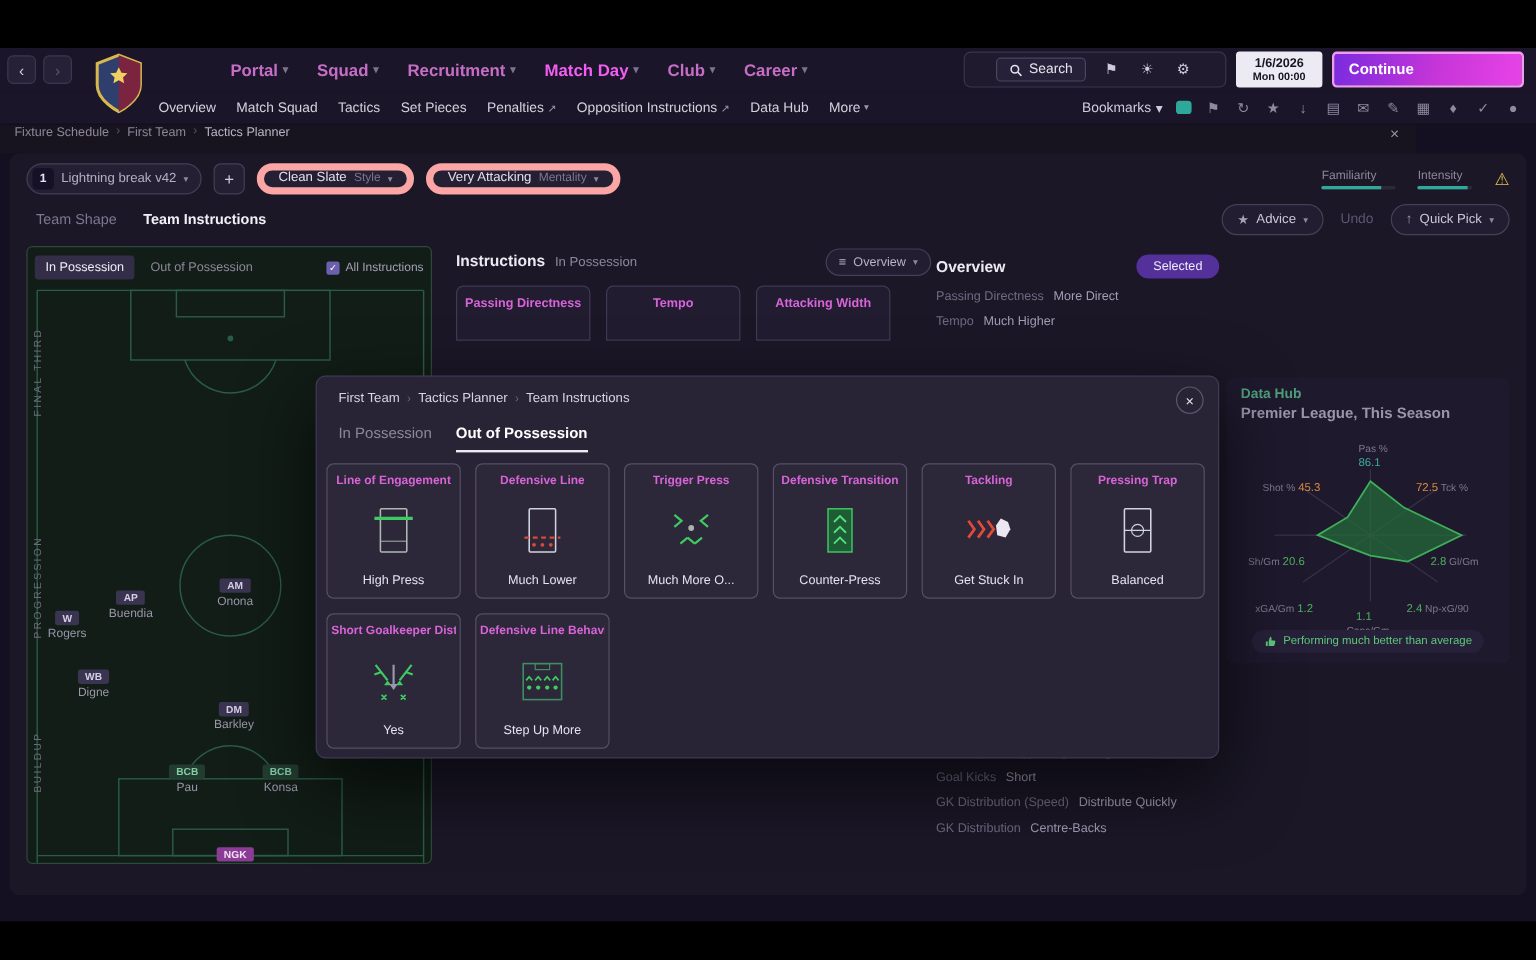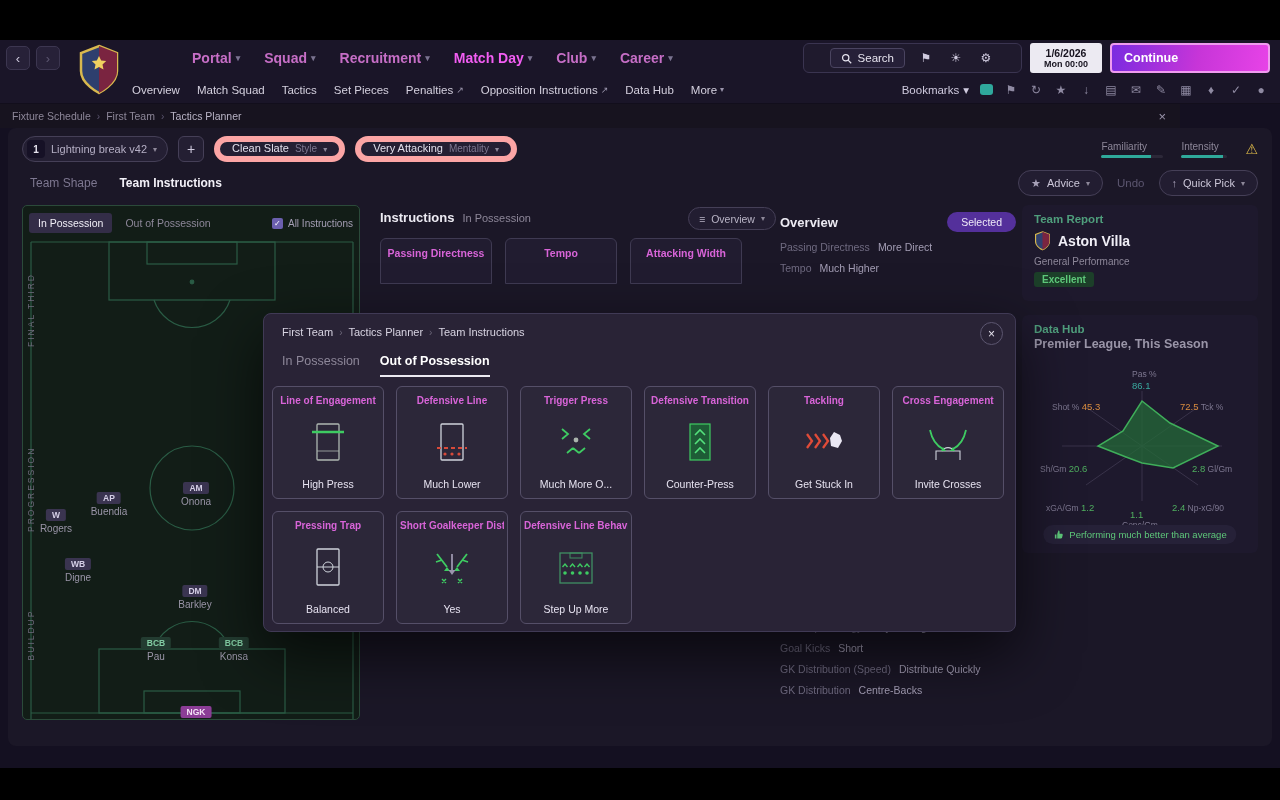--- a/index.html
+++ b/index.html
@@ -41,21 +41,21 @@
   .sitem .ext{font-size:9px;color:#9a94ab}
   .sitem .caret{font-size:8px;color:#9a94ab}
   .sright{position:absolute;right:12px;display:flex;align-items:center;gap:11px}
   .bookmarks{color:#cfcade;font-size:11.5px;display:flex;gap:4px;align-items:center}
   .sic{font-size:12px;color:#8f8aa2;width:14px;text-align:center}
   .chatbub{width:13px;height:11px;background:#2fa89c;border-radius:3px;position:relative}
   .chatbub:after{content:"";position:absolute;left:2px;bottom:-3px;border:3px solid transparent;border-top-color:#2fa89c}
 
   
   .crumbbar{position:absolute;left:0;top:64px;width:1180px;height:24px;background:#17131f;
-    display:flex;align-items:center;padding:0 12px}
+    display:flex;align-items:flex-start;padding:0 12px}
   .crumbbar .c{font-size:10.5px;color:#8d8799}
   .crumbbar .c.last{color:#b9b4c6}
   .crumbbar .sep{font-size:10px;color:#5c5670;margin:0 6px}
   .crumbclose{position:absolute;right:14px;color:#9a94ab;font-size:13px}
 
   
   .content{position:absolute;left:8px;top:88px;width:1264px;height:618px;background:#1b1727;border-radius:8px}
 
   
   .toolbar{position:absolute;left:14px;top:6px;right:14px;height:30px;display:flex;align-items:center;gap:10px}
@@ -459,32 +459,20 @@
       <div class="drow">
             <span class="dl">GK Distribution (Speed)</span>
             <span class="dv">Distribute Quickly</span>
           </div>
       <div class="drow">
             <span class="dl">GK Distribution</span>
             <span class="dv">Centre-Backs</span>
           </div>
     </div>
 
-    <div class="sp teamreport">
-      <div class="sptitle">Team Report</div>
-      <div class="teamline">
-        <svg width="17" height="20" viewBox="0 0 42 52">
-          <path d="M21 2 L39 9 V27 C39 40 21 49 21 49 C21 49 3 40 3 27 V9 Z" fill="#2e3f6e" stroke="#d8b84e" stroke-width="3"></path>
-          <path d="M21 2 L39 9 V27 C39 40 21 49 21 49 V2 Z" fill="#7a2440"></path>
-        </svg>
-        <span class="teamname">Aston Villa</span>
-      </div>
-      <div class="genperf">General Performance</div>
-      <span class="ratebadge">Excellent</span>
-    </div>
 
     <div class="sp datahub">
       <div class="sptitle">Data Hub</div>
       <div class="dhsub">Premier League, This Season</div>
       <div class="radarwrap">
         <svg width="170" height="130" viewBox="0 0 170 130">
           <g stroke="#39334a" stroke-width="1">
             <line x1="85" y1="10" x2="85" y2="120"></line>
             <line x1="5" y1="65" x2="165" y2="65"></line>
             <line x1="29" y1="26" x2="141" y2="104"></line>
@@ -574,36 +562,20 @@
         <svg width="44" height="42" viewBox="0 0 44 42">
           <g stroke="#e04b38" stroke-width="2.3" fill="none">
             <path d="M5 13 l5 7 -5 7"></path>
                 <path d="M13 13 l5 7 -5 7"></path>
                 <path d="M21 13 l5 7 -5 7"></path>
           </g>
           <path d="M32 11 l6 3 2 6 -4 7 -7 -2 -1 -8 z" fill="#eae7f3"></path>
         </svg>
         <span class="cval">Get Stuck In</span>
       </div>
-      <div class="card">
-        <span class="ctitle">Cross Engagement</span>
-        <svg width="44" height="42" viewBox="0 0 44 42">
-          <g stroke="#cfd4dc" stroke-width="1.1" fill="none">
-            <path d="M10 39 v-9 h24 v9"></path>
-                <path d="M16 30 a7 7 0 0 1 12 0"></path>
-          </g>
-          <g stroke="#3ecb62" stroke-width="1.8" fill="none">
-            <path d="M4 9 q3 14 13 19"></path>
-                <path d="M40 9 q-3 14 -13 19"></path>
-          </g>
-          <path d="M17 26 l3 4 -5 0 z" fill="#3ecb62"></path>
-              <path d="M27 26 l-3 4 5 0 z" fill="#3ecb62"></path>
-        </svg>
-        <span class="cval">Invite Crosses</span>
-      </div>
 
       <div class="card">
         <span class="ctitle">Pressing Trap</span>
         <svg width="44" height="42" viewBox="0 0 44 42">
           <rect x="11" y="3" width="22" height="36" rx="1" fill="none" stroke="#cfd4dc" stroke-width="1.3"></rect>
           <line x1="11" y1="21" x2="33" y2="21" stroke="#cfd4dc" stroke-width="1"></line>
           <circle cx="22" cy="21" r="5" fill="none" stroke="#cfd4dc" stroke-width="1"></circle>
         </svg>
         <span class="cval">Balanced</span>
       </div>

